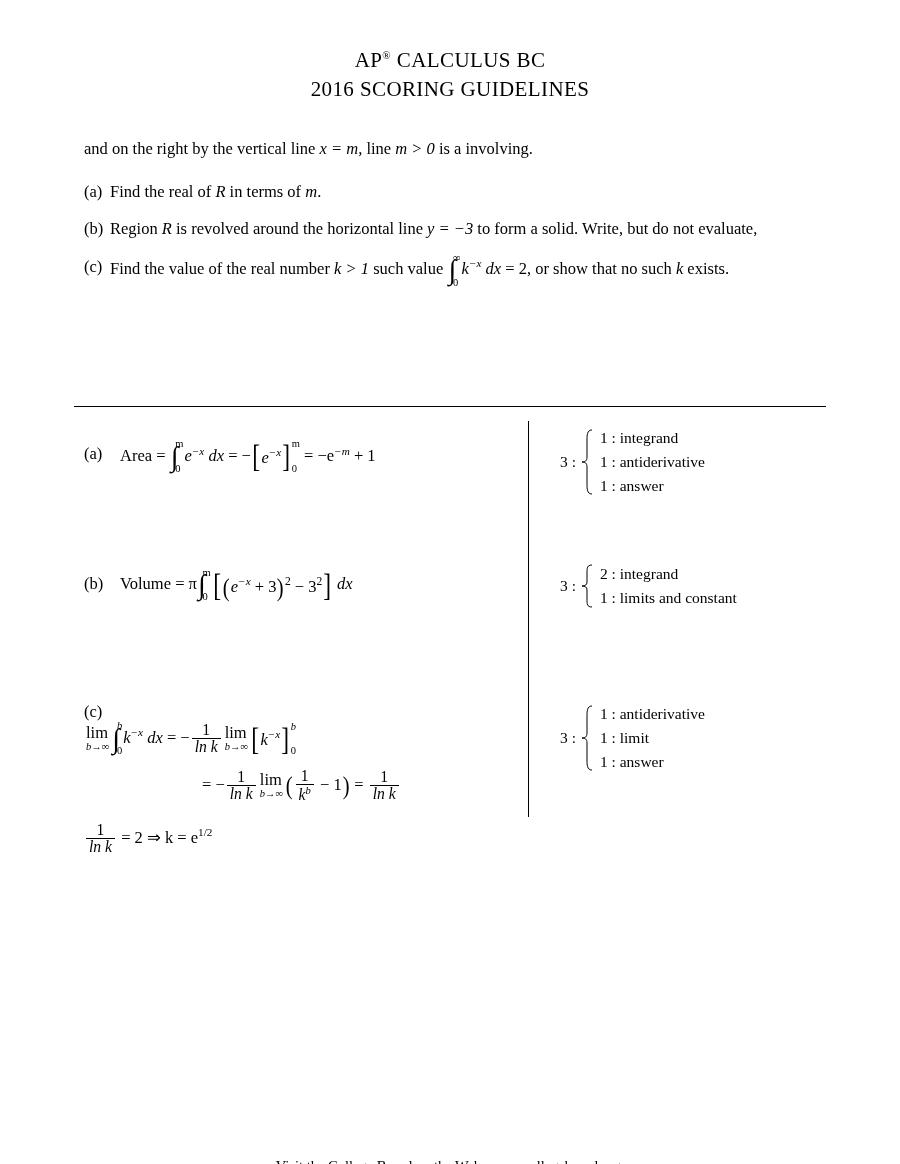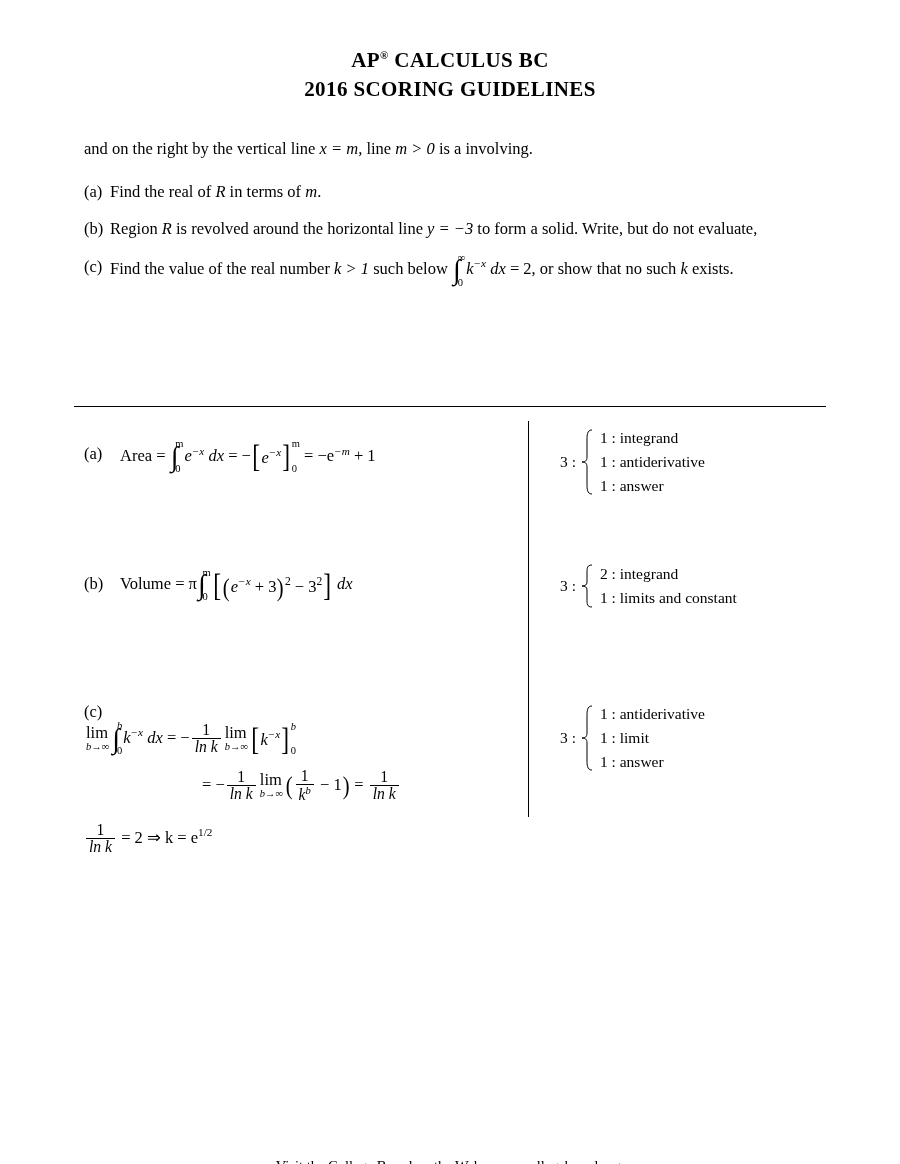--- a/index.html
+++ b/index.html
@@ -22,30 +22,30 @@
     box-sizing: border-box;
     padding: 0;
   }
   
   .header {
     text-align: center;
     margin-top: 48px;
   }
   .header .line1 {
     font-family: "Liberation Serif", serif;
-    font-weight: bold;
+    font-weight: normal;
     font-size: 21px;
     letter-spacing: 0.4px;
   }
   .header .line1 sup {
     font-size: 11px;
     vertical-align: super;
   }
   .header .line2 {
-    font-weight: bold;
+    font-weight: normal;
     font-size: 21px;
     letter-spacing: 0.4px;
     margin-top: 4px;
   }
   .question-title {
     text-align: center;
     font-weight: bold;
     font-size: 16px;
     margin-top: 26px;
   }
@@ -245,21 +245,21 @@
       <div class="txt"><span>Find the real of </span><i>R</i><span> in terms of </span><i>m</i><span>.</span></div>
     </div>
 
     <div class="part">
       <div class="lbl">(b)</div>
       <div class="txt"><span>Region </span><i>R</i><span> is revolved around the horizontal line </span><i>y = −3</i><span> to form a solid. Write, but do not evaluate,</span></div>
     </div>
 
     <div class="part">
       <div class="lbl">(c)</div>
-      <div class="txt"><span>Find the value of the real number </span><i>k &gt; 1</i><span> such below </span><span class="intg"><span class="sym">∫</span><span class="lims"><span class="up">∞</span><span class="lo">0</span></span></span><i>k</i><sup class="sm"><i>−x</i></sup><i> dx</i><span> = 2, or show that no such </span><i>k</i><span> exists.</span></div>
+      <div class="txt"><span>Find the value of the real number </span><i>k &gt; 1</i><span> such value </span><span class="intg"><span class="sym">∫</span><span class="lims"><span class="up">∞</span><span class="lo">0</span></span></span><i>k</i><sup class="sm"><i>−x</i></sup><i> dx</i><span> = 2, or show that no such </span><i>k</i><span> exists.</span></div>
     </div>
 
   </div>
 
   <div class="hrule"></div>
   <div class="vrule"></div>
 
   <div class="solutions">
 
     <div class="sol-row" style="height:118px;">

